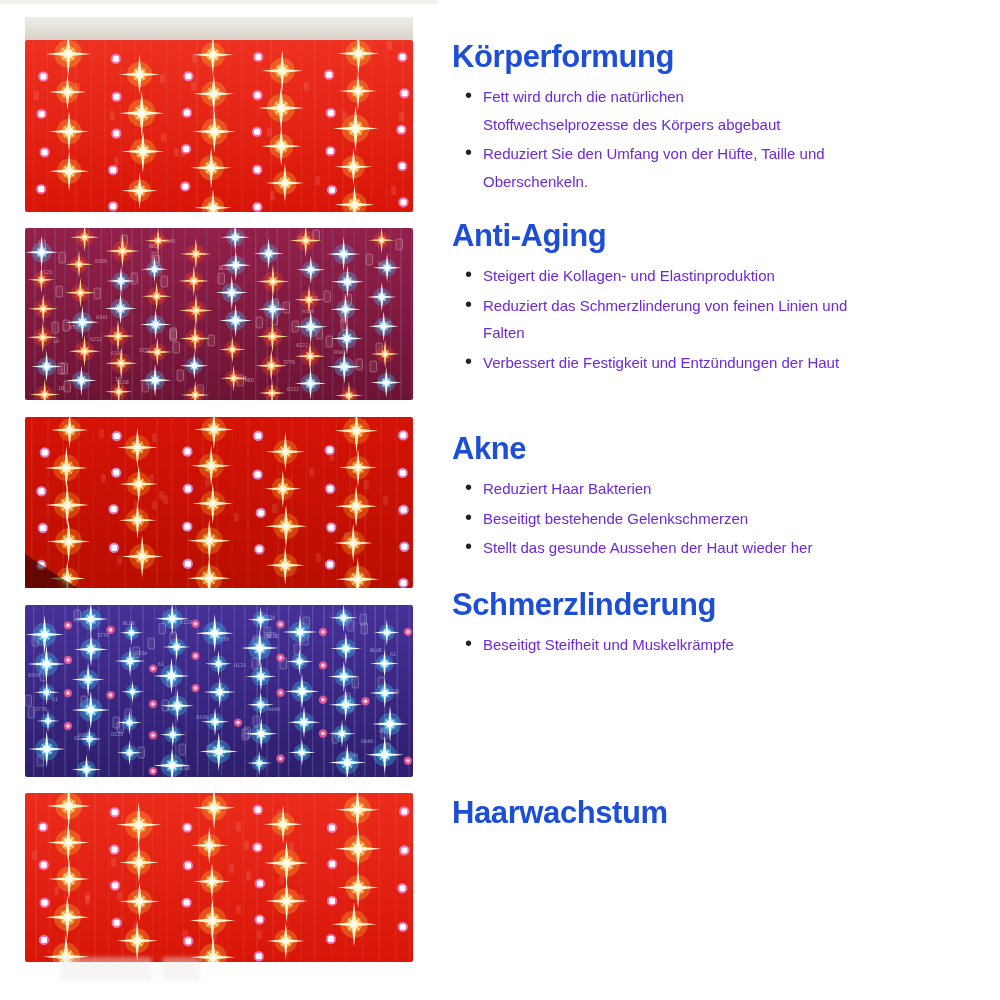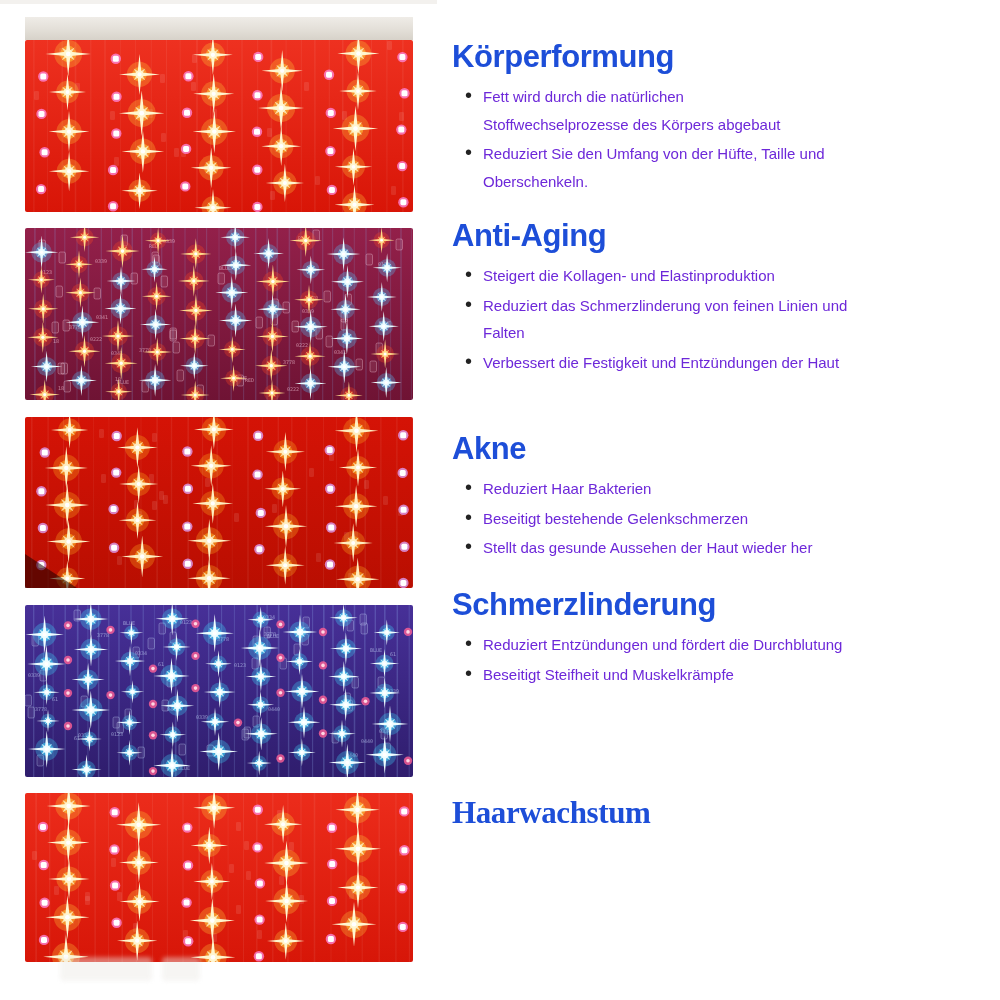--- a/index.html
+++ b/index.html
@@ -20,21 +20,21 @@
   .p4{top:605px;}
   .p5{top:793px;}
   .panel-strip{height:23px;background:linear-gradient(#efece7 0%,#e3dfd8 55%,#d7d2c9 100%);}
 
   
   .text{position:absolute;left:452px;color:#1c1c1c;}
   .s1{top:38px;width:480px;}
   .s2{top:217px;width:465px;}
   .s3{top:430px;width:485px;}
   .s4{top:586px;width:460px;}
-  .s5{top:794px;width:480px;font-family:Liberation Serif, serif;}
+  .s5{top:794px;width:480px;}
   .text h2{
     margin:0 0 7px 0;font-size:31px;line-height:38px;font-weight:800;
     color:#1d4ed8;letter-spacing:-0.4px;
   }
   .text ul{margin:0;padding:0;list-style:none;}
   .text li{
     position:relative;padding-left:31px;margin:0 0 2px 0;
     font-size:15px;line-height:27.5px;color:#6d28d9;
   }
   .text li::before{
@@ -2664,21 +2664,20 @@
     <ul>
       <li>Reduziert Haar Bakterien</li>
       <li>Beseitigt bestehende Gelenkschmerzen</li>
       <li>Stellt das gesunde Aussehen der Haut wieder her</li>
     </ul>
   </section>
 
   <section class="text s4">
     <h2>Schmerzlinderung</h2>
     <ul>
-      <li>Reduziert Entzündungen und fördert die Durchblutung</li>
       <li>Beseitigt Steifheit und Muskelkrämpfe</li>
     </ul>
   </section>
 
   <section class="text s5">
     <h2>Haarwachstum</h2>
   </section>
 
 </div>
 

